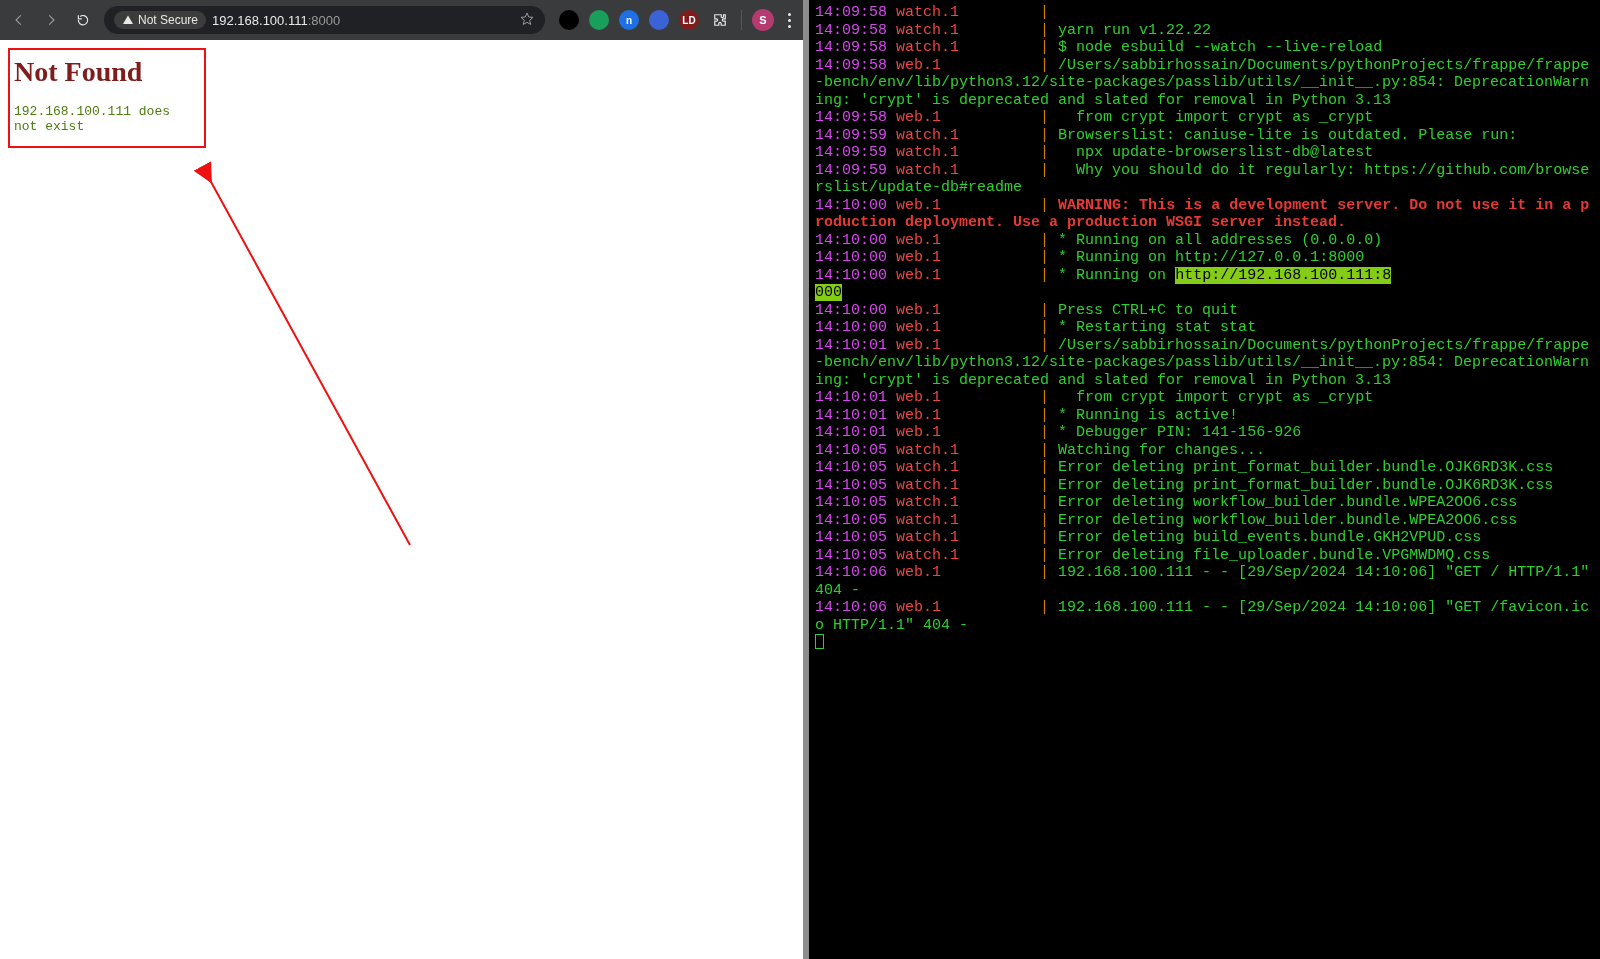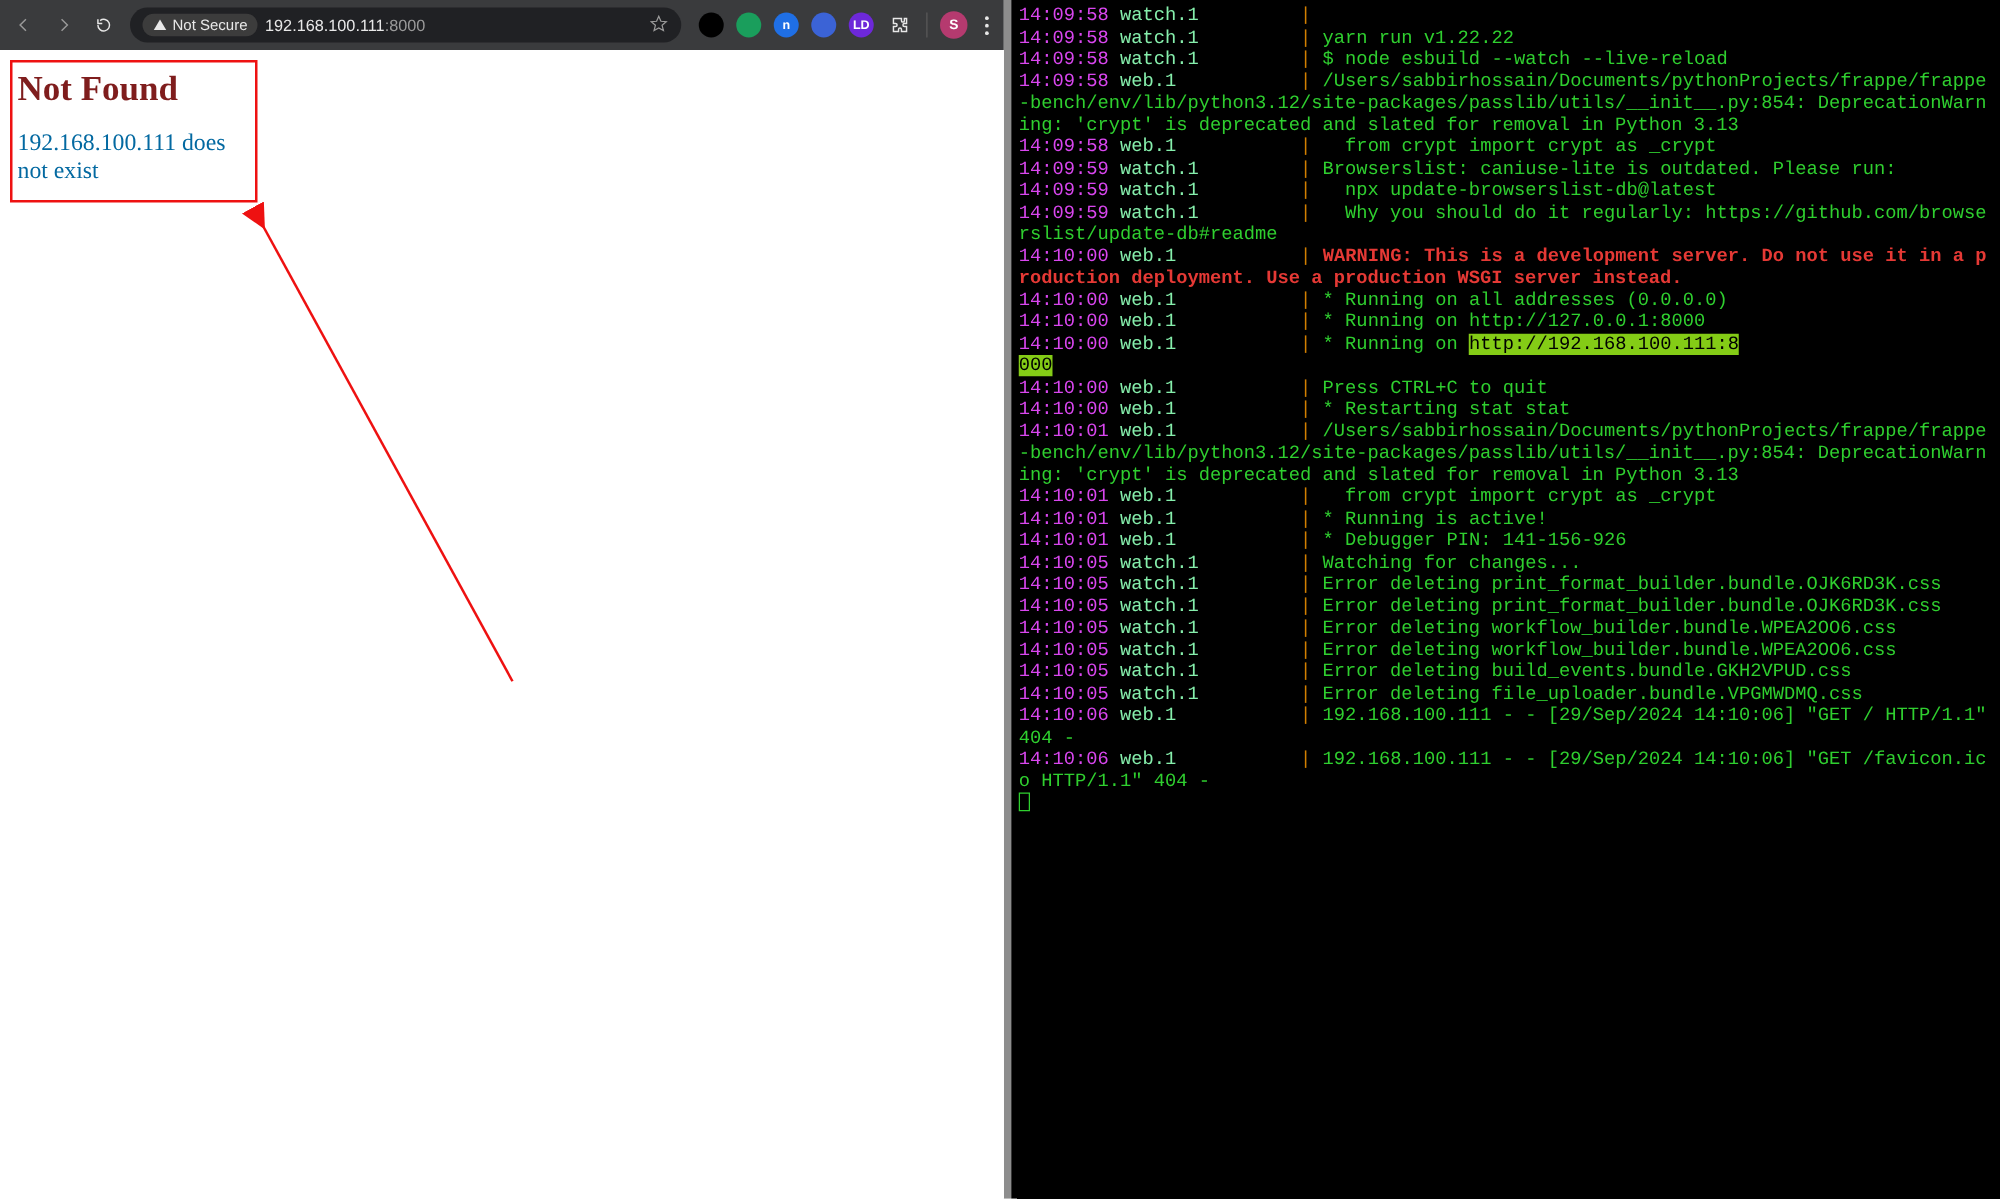--- a/index.html
+++ b/index.html
@@ -23,26 +23,26 @@
   .ext-row { display: flex; align-items: center; gap: 10px; padding-left: 4px; }
   .ext-dot { width: 20px; height: 20px; border-radius: 50%; display:flex;align-items:center;justify-content:center;font-size:10px;font-weight:700;color:#fff;}
   .avatar { width:22px;height:22px;border-radius:50%;background:#b53a6f;display:flex;align-items:center;justify-content:center;font-size:11px;font-weight:700;color:#fff;}
   .kebab { display:flex;flex-direction:column;gap:3px;padding:4px;}
   .kebab span{width:3px;height:3px;border-radius:50%;background:#e8e8e8;}
 
   
   .page-body { flex:1; background:#fff; position:relative; padding:8px; }
   .nf-box { border:2px solid #e11; padding:6px 10px 12px 4px; width:198px; }
   .nf-box h2 { font-family: "Times New Roman", serif; font-size:28px; font-weight:700; margin-bottom:16px; color:#7f1d1d;}
-  .nf-box p { font-family: Liberation Serif, serif; font-size:19px; color:#0369a1;}
+  .nf-box p { font-family: Liberation Mono, monospace; font-size:13px; color:#4d7c0f;}
   .arrow-svg { position:absolute; left:0; top:0; pointer-events:none; }
 
   
   .t-ts   { color:#d946ef; }
-  .t-proc { color:#86efac; }
+  .t-proc { color:#ef4444; }
   .t-pipe { color:#d27f00; }
   .t-green{ color:#2fcf2f; }
   .t-red  { color:#e53935; font-weight:600;text-align:right;}
   .t-hl   { background:#84cc16; color:#000; }
   .cursor-box { display:inline-block; width:9px; height:15px; border:1px solid #2fcf2f; }
 
   .divider { width:6px; background:#8d8d8d; cursor:col-resize;}
 </style>
 </head>
 <body>
@@ -82,21 +82,21 @@
                 <path d="M12 3 l2.6 6 6.4.5-5 4.4 1.6 6.3L12 17l-5.6 3.2L8 13.9 3 9.5l6.4-.5z"></path>
               </svg>
           </div>
         </div>
       </div>
       <div class="ext-row" id="ext-row">
           <div class="ext-dot" style="background: rgb(0, 0, 0);"></div>
           <div class="ext-dot" style="background: rgb(26, 158, 92);"></div>
           <div class="ext-dot" style="background: rgb(31, 111, 229);">n</div>
           <div class="ext-dot" style="background: rgb(59, 99, 214);"></div>
-          <div class="ext-dot" style="background: #6d28d9;">LD</div>
+          <div class="ext-dot" style="background: #7f1d1d;">LD</div>
         </div>
       <div class="nav-btn enabled">
         <svg class="puzzle" viewBox="0 0 24 24">
             <path d="M10 3h4v3a2 2 0 1 0 4 0V3h3v7h-3a2 2 0 1 0 0 4h3v7h-7v-3a2 2 0 1 0-4 0v3H3v-7h3a2 2 0 1 0 0-4H3V3h7z"></path>
           </svg>
       </div>
       <div style="width:1px;height:20px;background:#5a5a5a;"></div>
       <div class="avatar">
         <span>S</span>
       </div>

